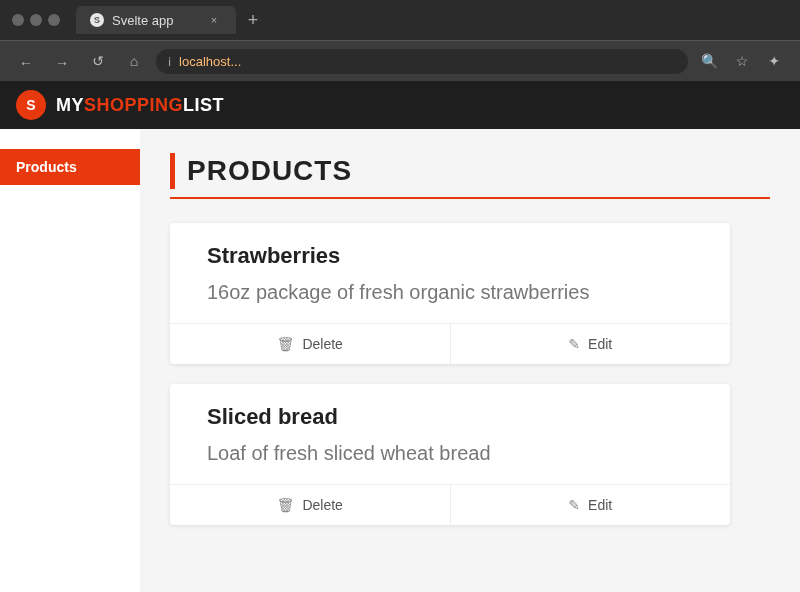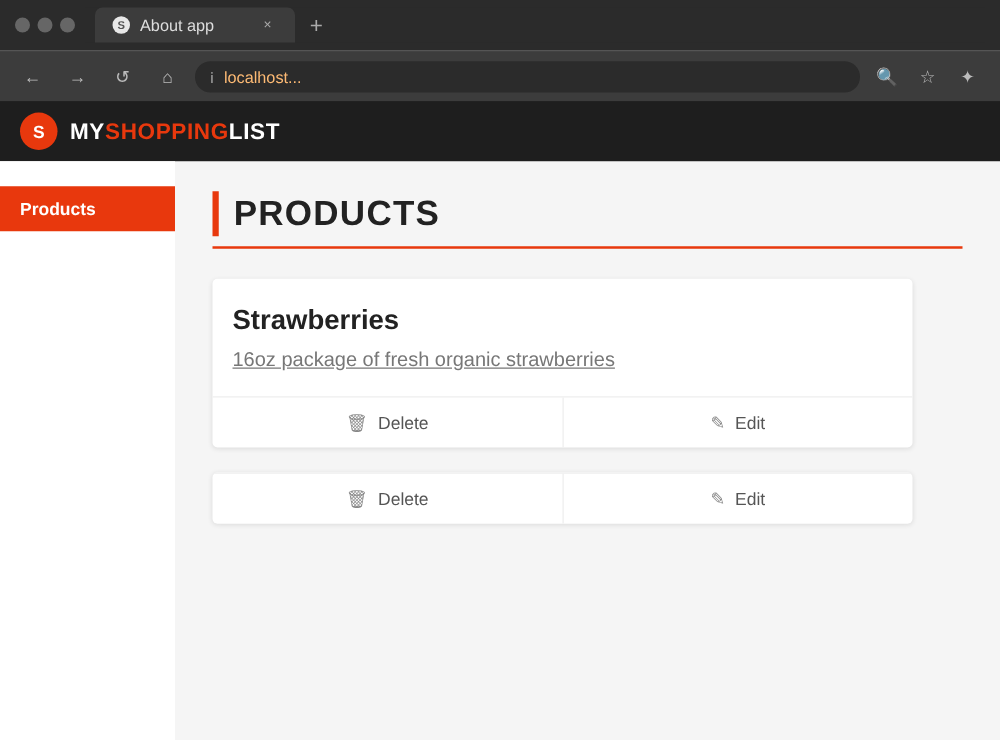--- a/index.html
+++ b/index.html
@@ -235,32 +235,32 @@
     .product-card {
       background: white;
       border-radius: 4px;
       box-shadow: 0 1px 4px rgba(0,0,0,0.1);
       margin-bottom: 20px;
       overflow: hidden;
       max-width: 560px;
     }
     .product-card-body {
       padding: 20px 16px 16px;
+      margin-left: 21px;
     }
     .product-name {
       font-size: 22px;
       font-weight: 700;
       color: #222;
       margin-bottom: 8px;
     }
     .product-description {
-      font-size: 16px;
+      font-size: 20px;
       color: #777;
       line-height: 1.5;
-      text-decoration: underline;
     }
     .product-card-actions {
       display: flex;
       border-top: 1px solid #eee;
     }
     .action-btn {
       flex: 1;
       padding: 12px;
       display: flex;
       align-items: center;
@@ -288,21 +288,21 @@
     <div class="traffic-lights">
       <div class="traffic-light"></div>
       <div class="traffic-light"></div>
       <div class="traffic-light"></div>
     </div>
     <div class="tab-bar" style="flex:1; display:flex; align-items:flex-end;">
       <div class="tab">
         <div class="tab-favicon">
           <span>S</span>
         </div>
-        <span class="tab-title">About app</span>
+        <span class="tab-title">Svelte app</span>
         <div class="tab-close">
           <span>×</span>
         </div>
       </div>
       <div class="tab-new">
         <span>+</span>
       </div>
     </div>
   </div>
 
@@ -370,20 +370,24 @@
             <span>Delete</span>
           </button>
           <button class="action-btn">
             <span class="action-icon">✎</span>
             <span>Edit</span>
           </button>
         </div>
       </div>
 
       <div class="product-card">
+        <div class="product-card-body">
+          <div class="product-name">Sliced bread</div>
+          <div class="product-description">Loaf of fresh sliced wheat bread</div>
+        </div>
         <div class="product-card-actions">
           <button class="action-btn">
             <span class="action-icon">🗑</span>
             <span>Delete</span>
           </button>
           <button class="action-btn">
             <span class="action-icon">✎</span>
             <span>Edit</span>
           </button>
         </div>

